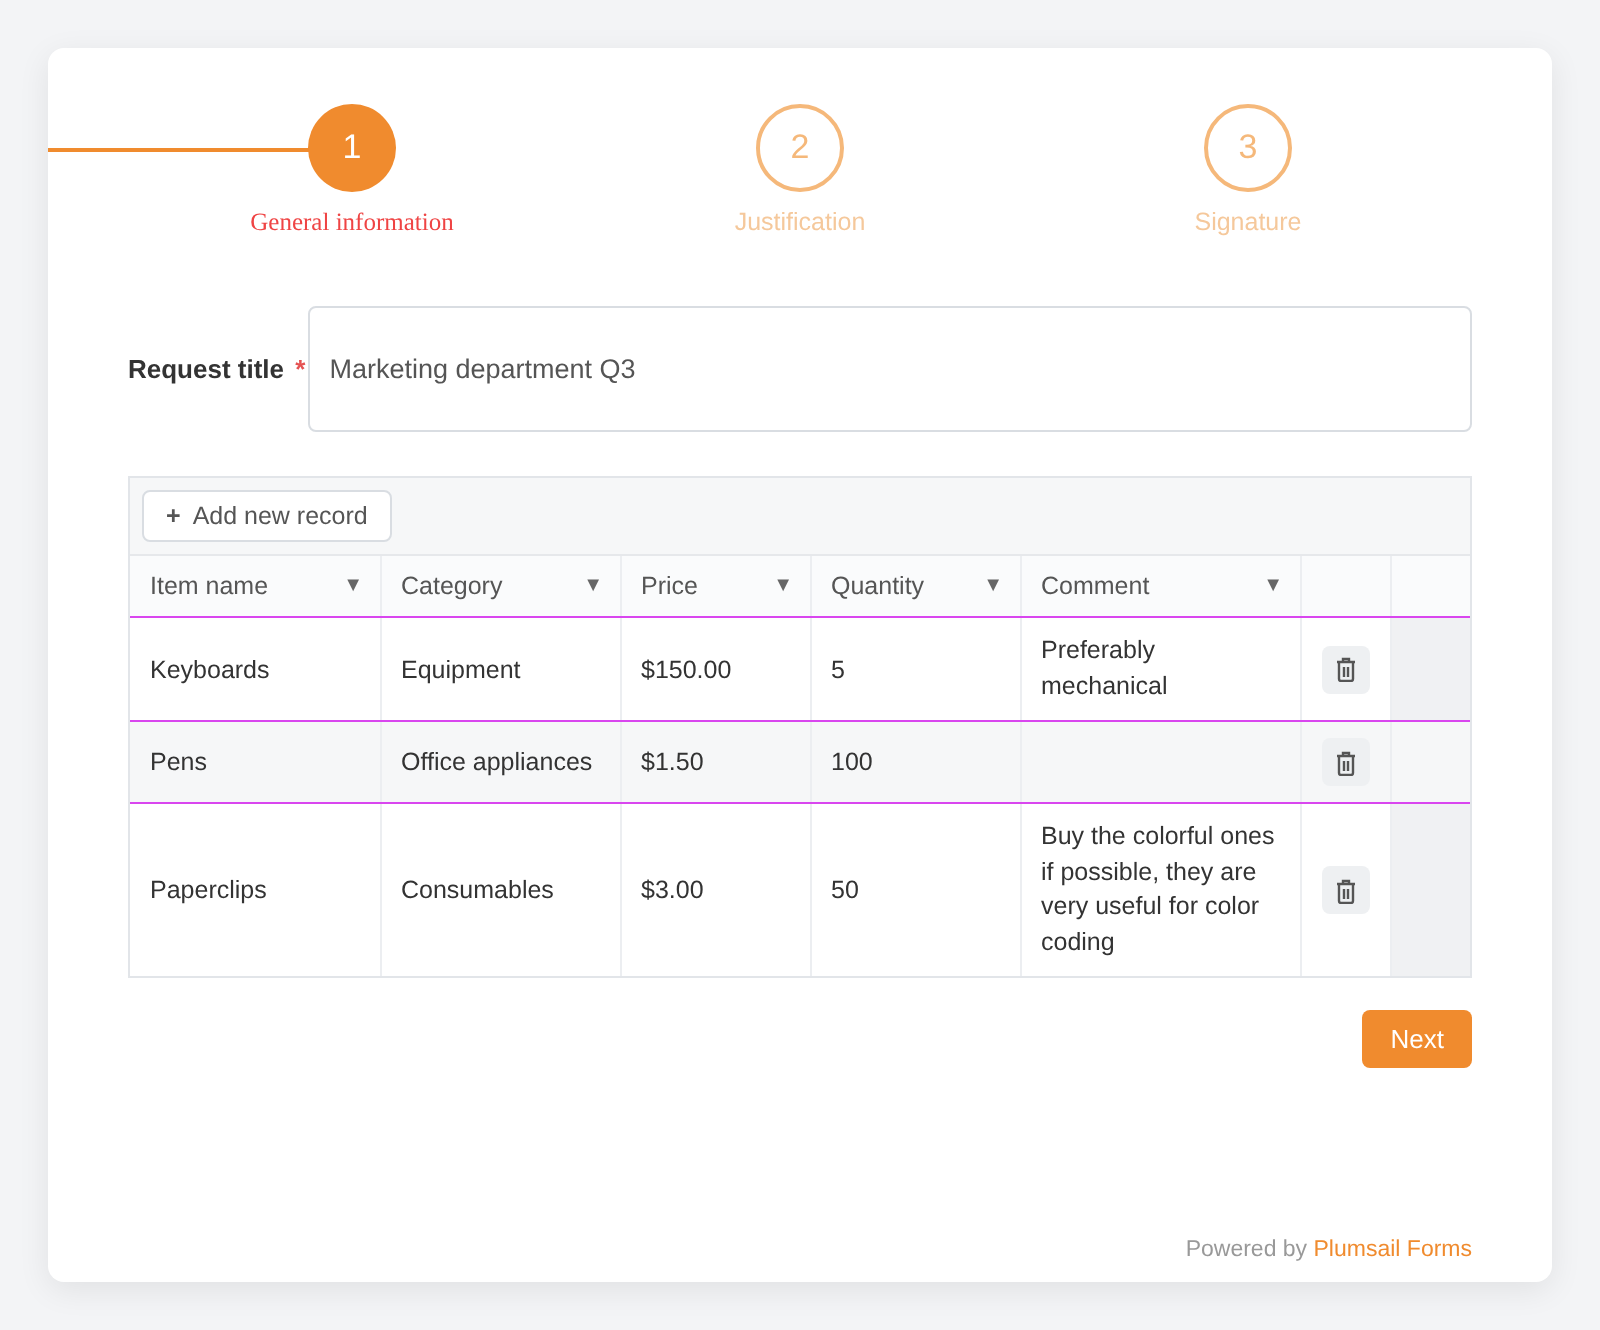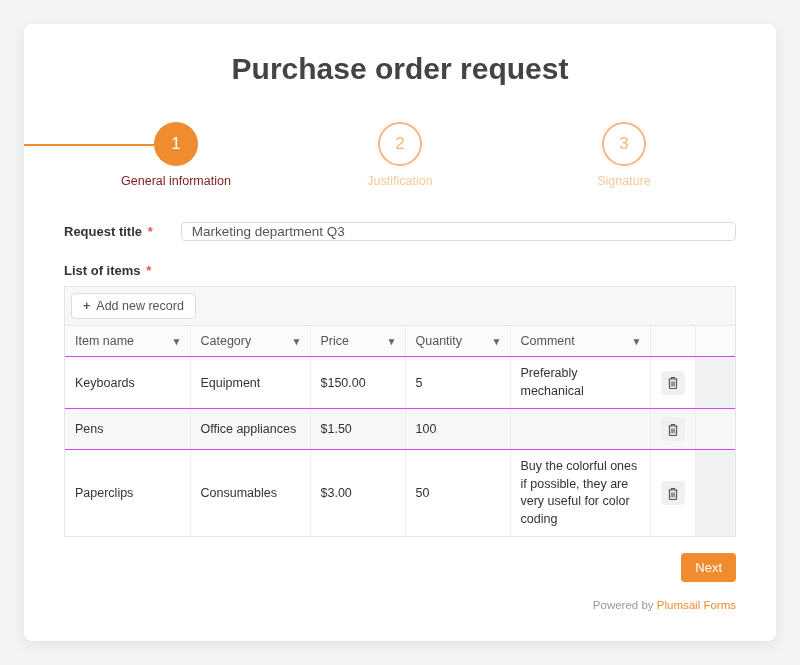--- a/index.html
+++ b/index.html
@@ -67,44 +67,44 @@
       color: #fff;
     }
     .step:not(.active) .step-circle {
       background: #fff;
       border: 2px solid #f5b87a;
       color: #f5b87a;
     }
     .step-label {
       font-size: 12.5px;
     }
-    .step.active .step-label { color: #7f1d1d; }
+    .step.active .step-label { color: #ef4444; font-family: Liberation Serif, serif; }
     .step:not(.active) .step-label { color: #f5c89b; }
 
     .field-row {
       display: flex;
       align-items: center;
       margin-bottom: 22px;
-      gap: 28px;
+      gap: 1px;
     }
     .field-label {
       font-size: 13px;
       font-weight: 600;
       color: #333;
       flex-shrink: 0;
     }
     .field-label .req, .section-label .req {
       color: #e55353;
       margin-left: 2px;
     }
     .text-input {
       flex: 1;
       border: 1px solid #d9dde2;
       border-radius: 4px;
-      padding: 1px 10px;
+      padding: 23px 10px;
       font-size: 13.5px;
       color: #555;
     }
     .section-label {
       font-size: 13px;
       font-weight: 600;
       color: #333;
       margin-bottom: 8px;
     }
     .table-wrap {
@@ -184,38 +184,37 @@
       color: #fff;
       border: none;
       border-radius: 4px;
       padding: 7px 14px;
       font-size: 13px;
       cursor: pointer;
       text-align: right;
     }
     .footer {
       position: absolute;
-      bottom: 30px;
+      bottom: 10px;
       right: 40px;
       font-size: 11.5px;
       color: #999;
       padding-left: 14px;
     }
     .footer a { color: #f08b2e; text-decoration: none; }
     .scroll-stub {
       width: 8px;
       background: #f0f1f3;
     }
   </style>
 </head>
 <body>
 
 <div class="card">
 
-  <h1 class="title">Purchase order request</h1>
 
   <div class="stepper">
     <div class="step active">
       <div class="step-circle">1</div>
       <div class="step-label">General information</div>
     </div>
     <div class="step">
       <div class="step-circle">2</div>
       <div class="step-label">Justification</div>
     </div>
@@ -223,21 +222,20 @@
       <div class="step-circle">3</div>
       <div class="step-label">Signature</div>
     </div>
   </div>
 
   <div class="field-row">
     <span class="field-label"><span>Request title</span> <span class="req">*</span></span>
     <input type="text" class="text-input" value="Marketing department Q3" style="">
   </div>
 
-  <div class="section-label"><span>List of items</span> <span class="req">*</span></div>
 
   <div class="table-wrap">
     <div class="table-toolbar">
       <button class="add-btn">
         <span class="plus">+</span>
         <span>Add new record</span>
       </button>
     </div>
     <table class="grid">
       <thead>

